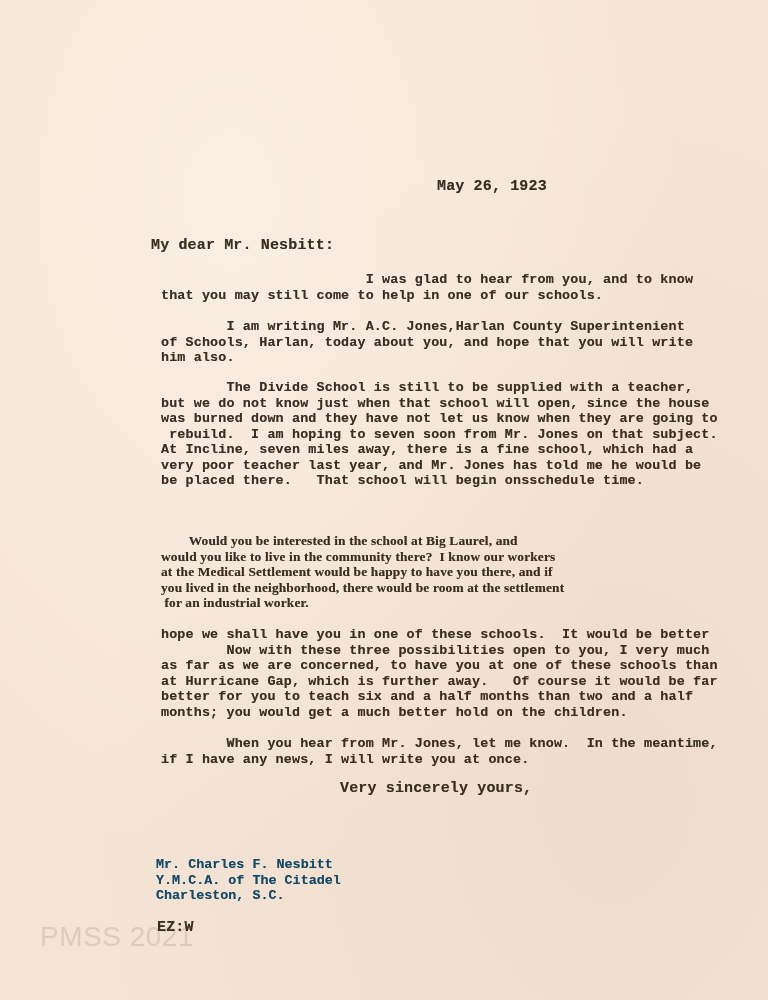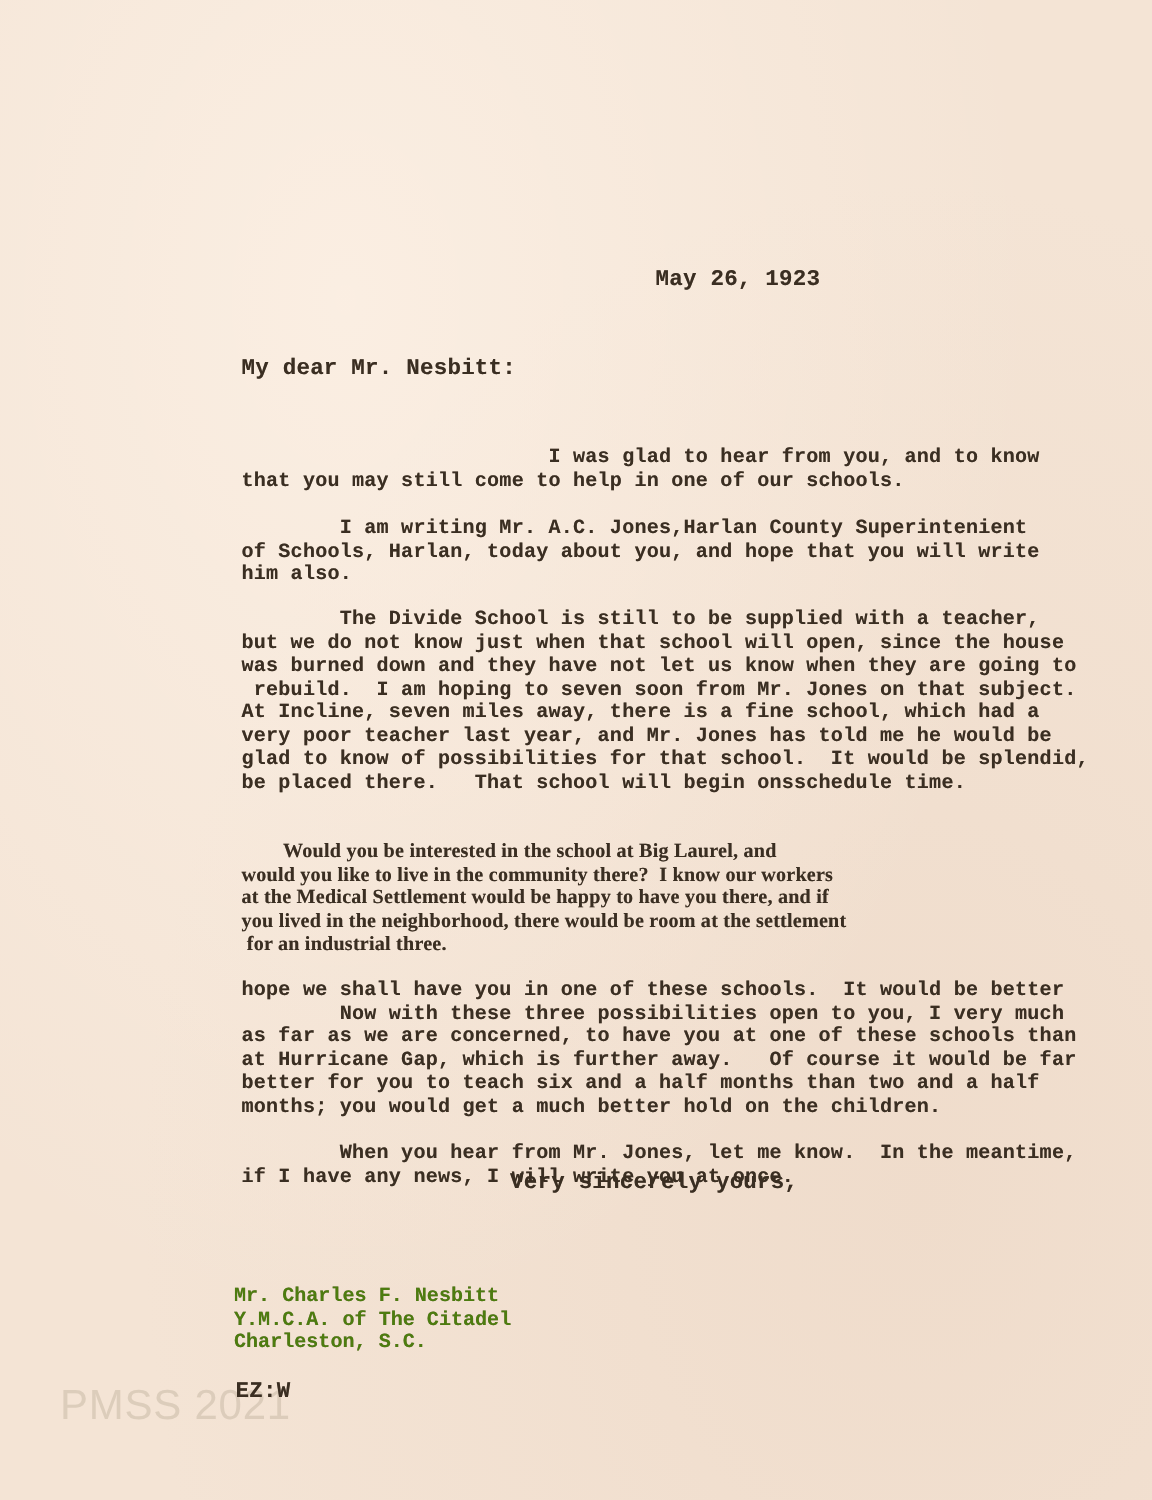--- a/index.html
+++ b/index.html
@@ -21,32 +21,32 @@
     position: absolute;
     font-size: 15px;
     line-height: 15.5px;
     white-space: pre;
     letter-spacing: 0.15px;
     font-weight: bold;
     color: #3a2e22;
     text-shadow: 0 0 0.4px rgba(60,45,30,0.5);
   }
   .date { left: 437px; top: 179px; }
-  .salutation { left: 161px; top: 238px; }
-  .para { position: absolute; left: 161px; width: 530px; margin-top: 26px; }
+  .salutation { left: 151px; top: 238px; }
+  .para { position: absolute; left: 161px; width: 530px; }
   .para .l { display: block; font-size: 13.4px; line-height: 15.5px; white-space: pre; font-weight: bold; color: #3a2e22; letter-spacing: 0.15px; text-shadow: 0 0 0.4px rgba(60,45,30,0.5); }
   .p1 { top: 272px; }
   .p2 { top: 319px; }
   .p3 { top: 380px; }
   .p4 { top: 533px; font-family: Liberation Serif, serif; }
   .p5 { top: 627px; }
   .p6 { top: 736px; }
   .closing { left: 340px; top: 781px; }
   .addr { position: absolute; left: 156px; top: 857px; }
-  .addr .l { display: block; font-size: 13.4px; line-height: 15.5px; white-space: pre; font-weight: bold; color: #4d7c0f; text-shadow: 0 0 0.4px rgba(60,45,30,0.5); }
+  .addr .l { display: block; font-size: 13.4px; line-height: 15.5px; white-space: pre; font-weight: bold; color: #0c4a6e; text-shadow: 0 0 0.4px rgba(60,45,30,0.5); }
   .initials { left: 157px; top: 920px; }
   .watermark {
     position: absolute; left: 40px; top: 921px;
     font-family: Liberation Sans, sans-serif;
     font-size: 28px; color: rgba(200,185,165,0.55);
     letter-spacing: 0.5px;
   }
 </style>
 </head>
 <body>
@@ -67,30 +67,29 @@
   <span class="l">him also.</span>
 </div>
 
 <div class="para p3">
   <span class="l">        The Divide School is still to be supplied with a teacher,</span>
   <span class="l">but we do not know just when that school will open, since the house</span>
   <span class="l">was burned down and they have not let us know when they are going to</span>
   <span class="l"> rebuild.  I am hoping to seven soon from Mr. Jones on that subject.</span>
   <span class="l">At Incline, seven miles away, there is a fine school, which had a</span>
   <span class="l">very poor teacher last year, and Mr. Jones has told me he would be</span>
-  <span class="l">glad to know of possibilities for that school.  It would be splendid,</span>
   <span class="l">be placed there.   That school will begin onsschedule time.</span>
 </div>
 
 <div class="para p4">
   <span class="l">        Would you be interested in the school at Big Laurel, and</span>
   <span class="l">would you like to live in the community there?  I know our workers</span>
   <span class="l">at the Medical Settlement would be happy to have you there, and if</span>
   <span class="l">you lived in the neighborhood, there would be room at the settlement</span>
-  <span class="l"> for an industrial three.</span>
+  <span class="l"> for an industrial worker.</span>
 </div>
 
 <div class="para p5">
   <span class="l">hope we shall have you in one of these schools.  It would be better</span>
   <span class="l">        Now with these three possibilities open to you, I very much</span>
   <span class="l">as far as we are concerned, to have you at one of these schools than</span>
   <span class="l">at Hurricane Gap, which is further away.   Of course it would be far</span>
   <span class="l">better for you to teach six and a half months than two and a half</span>
   <span class="l">months; you would get a much better hold on the children.</span>
 </div>

